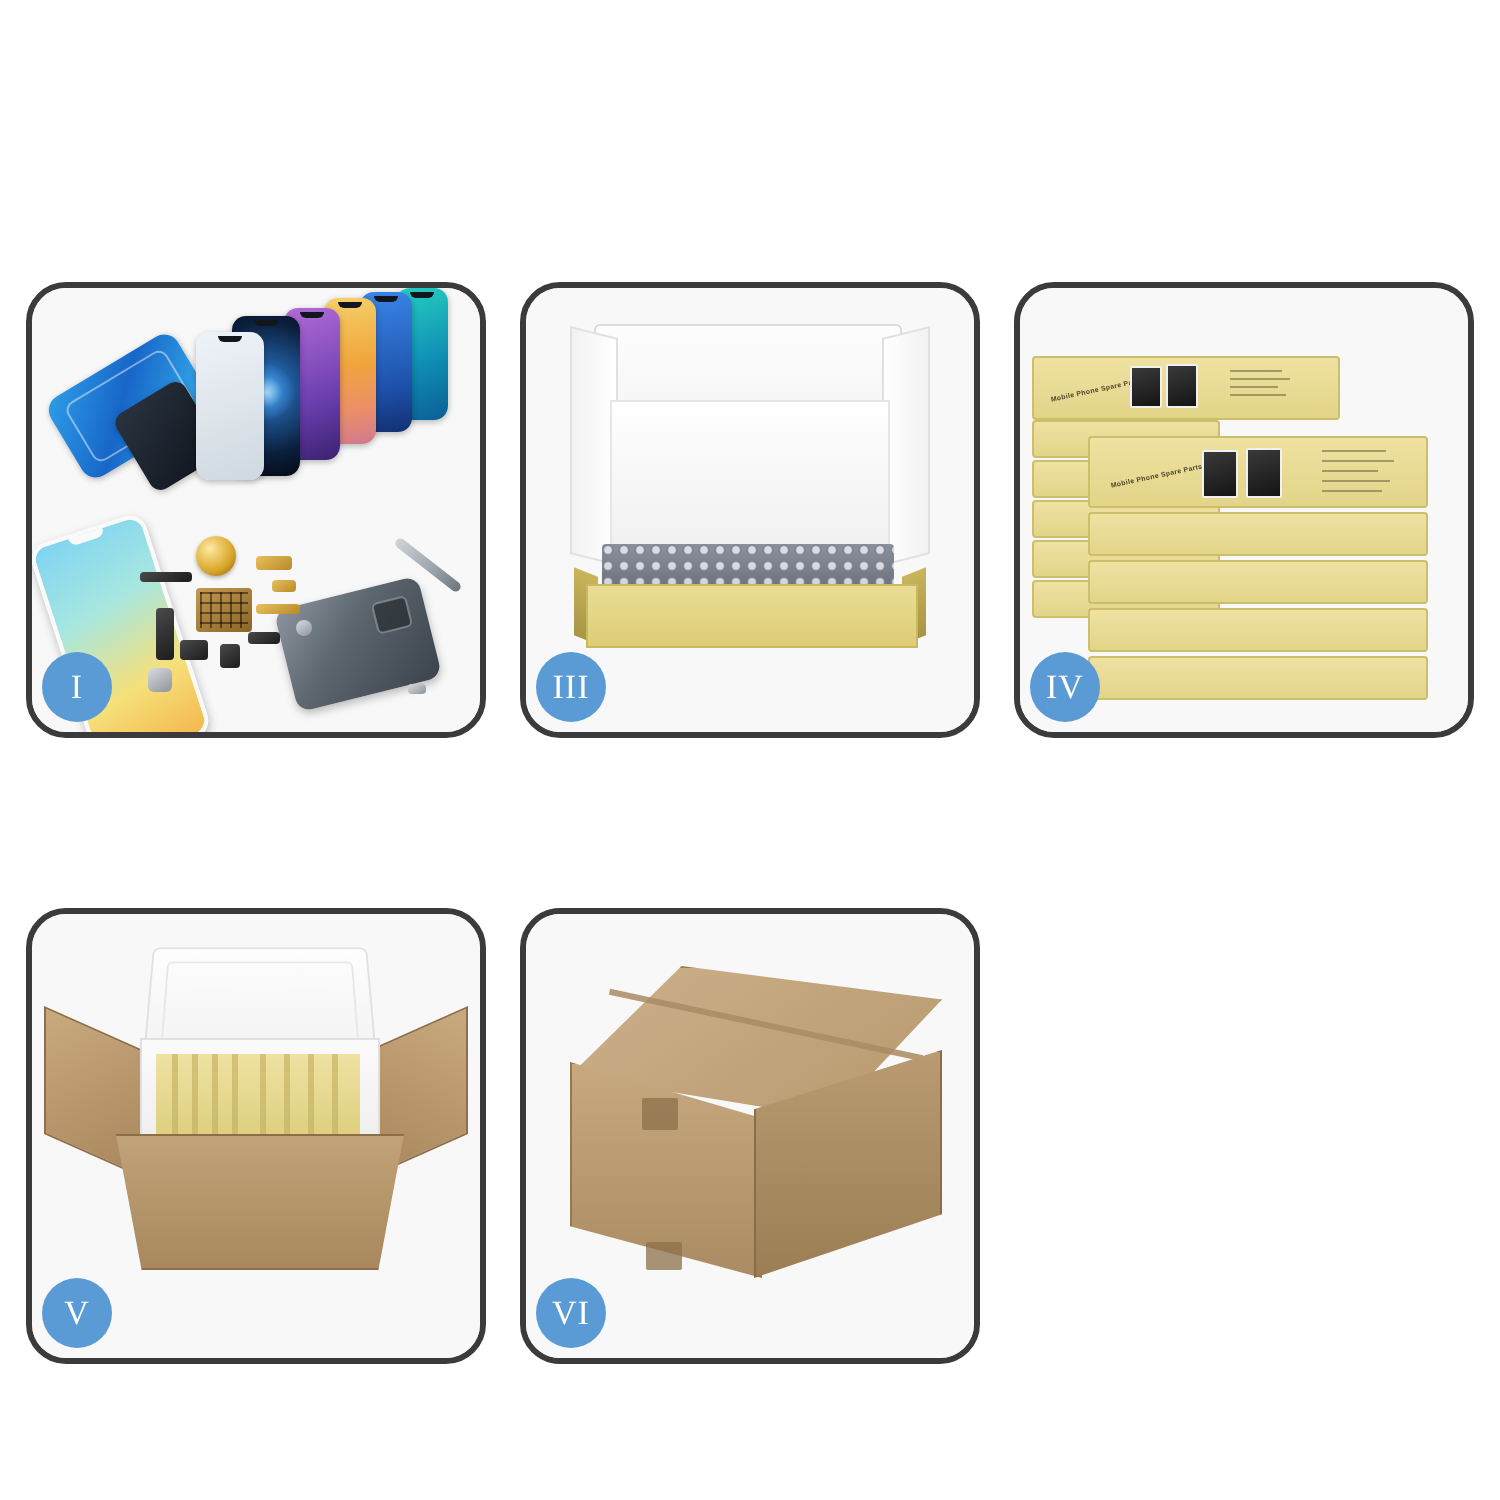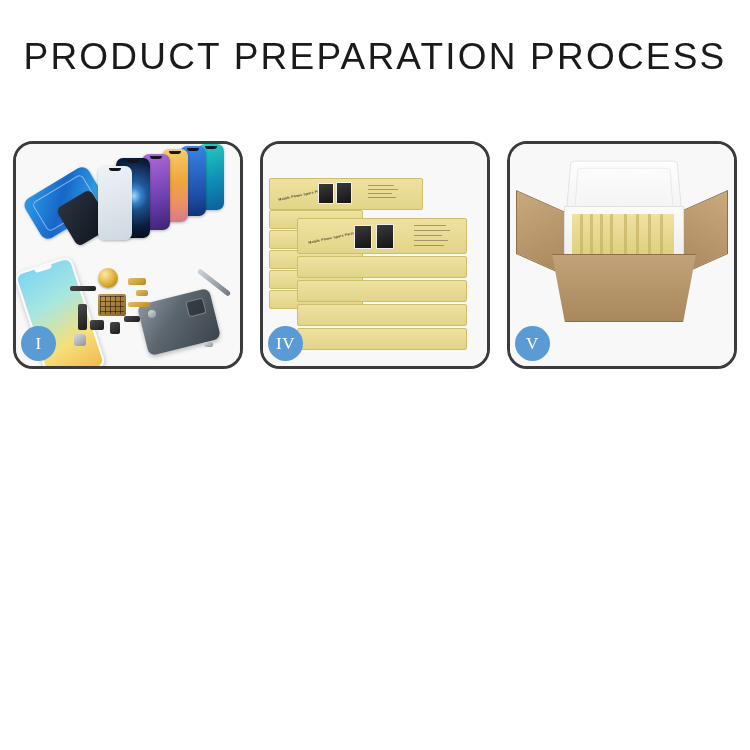--- a/index.html
+++ b/index.html
@@ -379,21 +379,20 @@
     clip-path: polygon(0 26%, 100% 0, 100% 72%, 0 100%);
   }
   .v6-tape{
     position:absolute; background: rgba(140,112,74,.75); border-radius:1px;
   }
 </style>
 </head>
 <body>
 
 <div class="header">
-  <h1 class="title">PRODUCT PREPARATION PROCESS</h1>
 </div>
 
 <div class="grid">
 
   <div class="panel">
     <div class="panel-inner">
       <div class="scene">
         <div class="ph p1-blue"></div>
         <div class="ph p1-dark"></div>
 
@@ -432,20 +431,35 @@
         <div class="part gold" style="left:112px;top:158px;width:22px;height:5px;"></div>
         <div class="part silver" style="left:132px;top:166px;width:8px;height:8px;border-radius:50%;"></div>
         <div class="part silver" style="left:188px;top:198px;width:9px;height:5px;border-radius:2px;"></div>
         <div class="screwdriver"></div>
       </div>
     </div>
     <div class="badge">I</div>
   </div>
 
 
+  <div class="panel">
+    <div class="panel-inner">
+      <div class="scene">
+        <div class="b3-lidback"></div>
+        <div class="b3-flapL"></div>
+        <div class="b3-flapR"></div>
+        <div class="b3-foam"></div>
+        <div class="b3-bubble"></div>
+        <div class="b3-sideL"></div>
+        <div class="b3-sideR"></div>
+        <div class="b3-front"></div>
+      </div>
+    </div>
+    <div class="badge">III</div>
+  </div>
 
   <div class="panel">
     <div class="panel-inner">
       <div class="stack">
 
         <div class="sbox" style="left:6px;top:66px;width:92px;height:17px;"></div>
         <div class="sbox" style="left:6px;top:86px;width:92px;height:17px;"></div>
         <div class="sbox" style="left:6px;top:106px;width:92px;height:17px;"></div>
         <div class="sbox" style="left:6px;top:126px;width:92px;height:17px;"></div>
         <div class="sbox" style="left:6px;top:146px;width:92px;height:17px;"></div>
@@ -495,14 +509,27 @@
           <span class="stripe" style="left:64px;"></span>
           <span class="stripe" style="left:76px;"></span>
           <span class="stripe" style="left:88px;"></span>
         </div>
         <div class="v-front"></div>
       </div>
     </div>
     <div class="badge">V</div>
   </div>
 
+  <div class="panel">
+    <div class="panel-inner">
+      <div class="scene">
+        <div class="v6-top"></div>
+        <div class="v6-seam"></div>
+        <div class="v6-left"></div>
+        <div class="v6-right"></div>
+        <div class="v6-tape" style="left:58px;top:92px;width:18px;height:16px;"></div>
+        <div class="v6-tape" style="left:60px;top:164px;width:18px;height:14px;"></div>
+      </div>
+    </div>
+    <div class="badge">VI</div>
+  </div>
 
 </div>
 
 </body></html>

